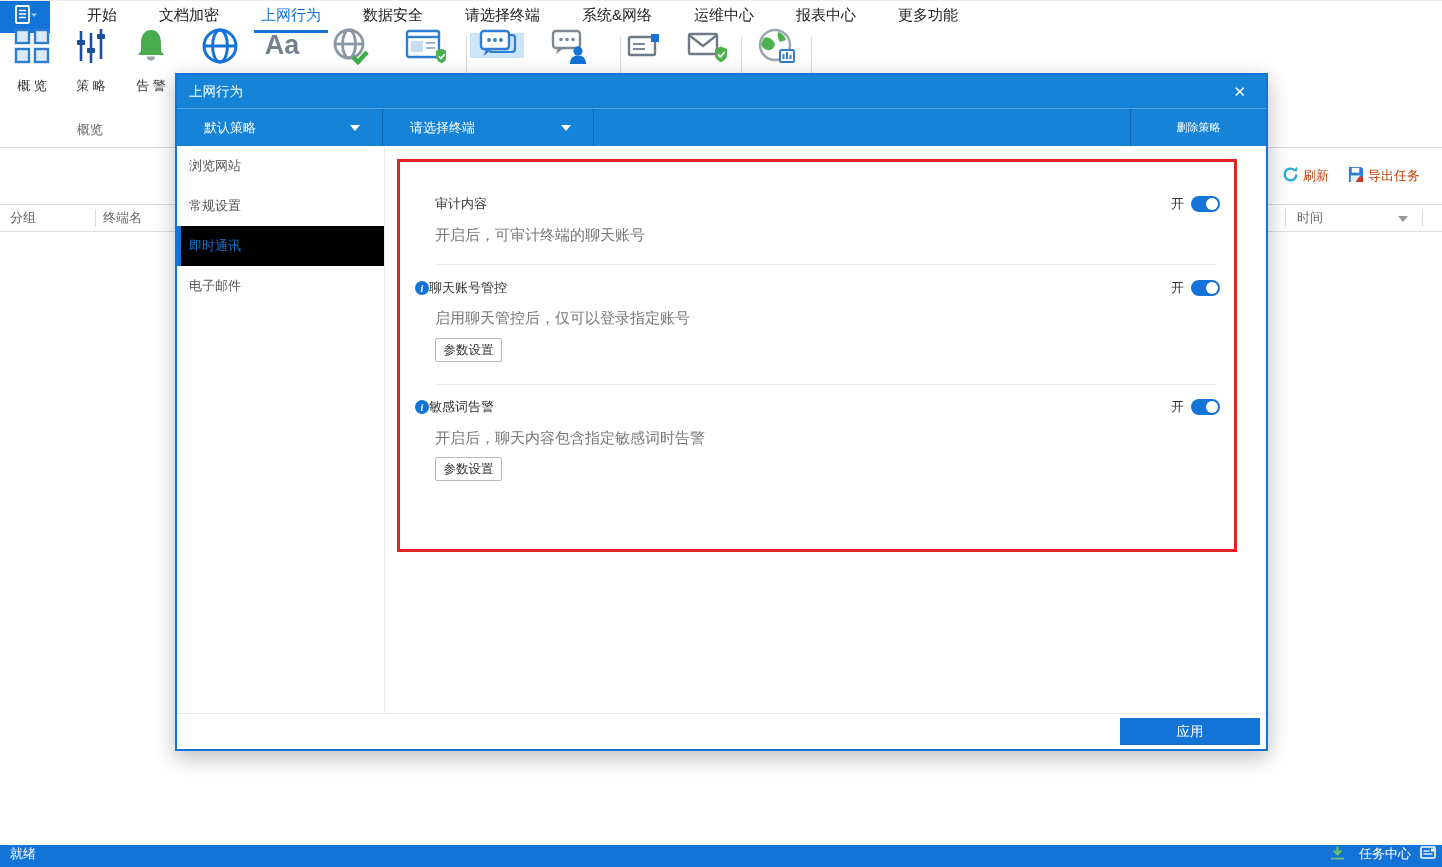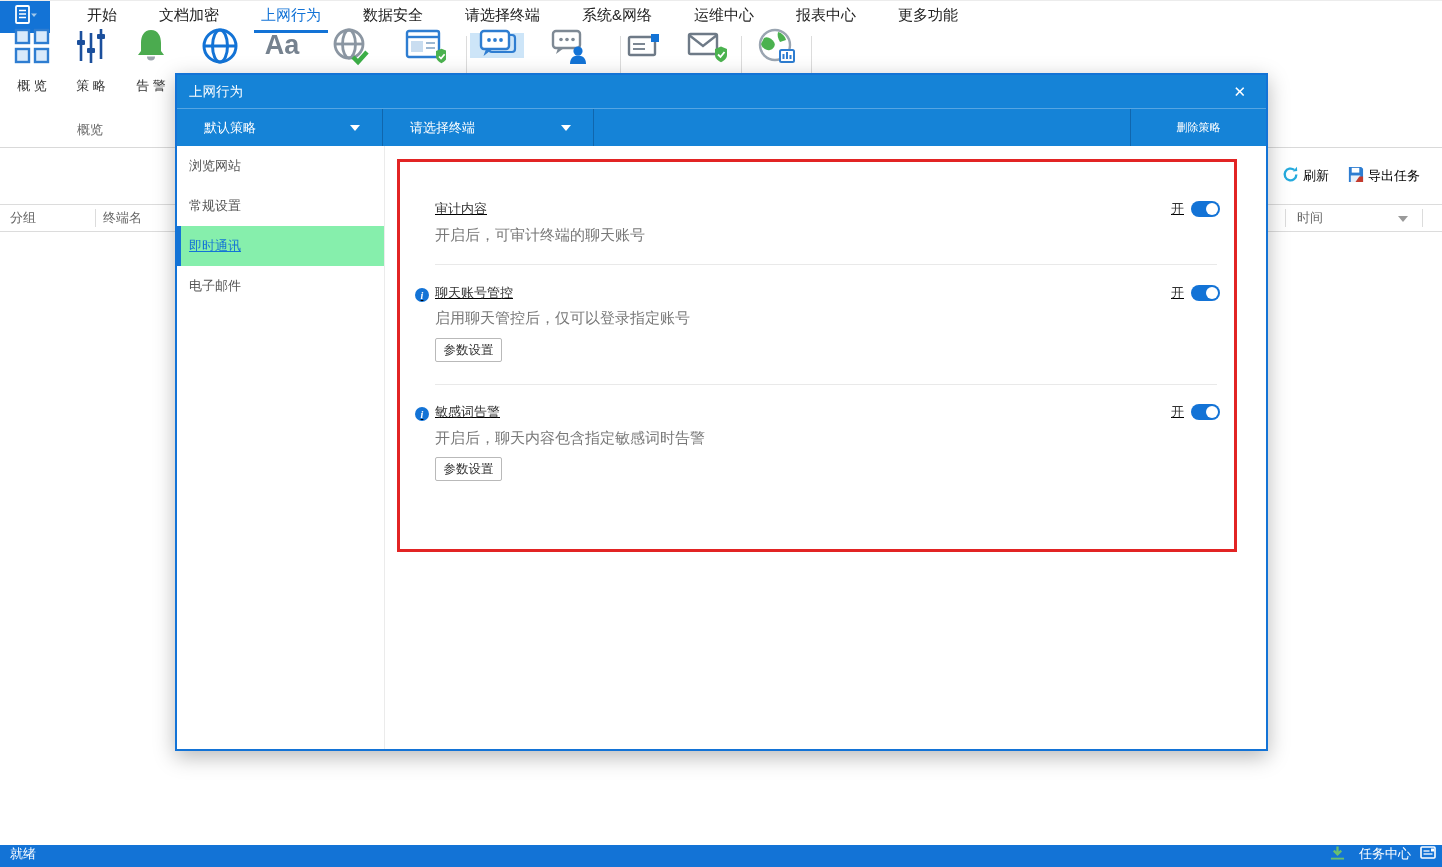--- a/index.html
+++ b/index.html
@@ -17,45 +17,45 @@
   
   .ribbon { position:absolute; left:0; top:33px; width:1442px; height:115px; background:#fff; border-bottom:1px solid #d9d9d9; }
   .ricon { position:absolute; top:0; width:54px; height:25px; display:flex; align-items:center; justify-content:center; cursor:pointer; }
   .ricon.selected { background:#cde5f8; }
   .rsep { position:absolute; top:3px; width:1px; height:62px; background:#dcdcdc; }
   .rlabel { position:absolute; top:44px; width:76px; text-align:center; font-size:13px; color:#333; }
   .rcaption { position:absolute; top:88px; width:120px; text-align:center; font-size:13px; color:#666; }
   .aa-glyph { font-size:27px; font-weight:bold; color:#76828f; line-height:1; }
 
   
-  .bg-toolbar { position:absolute; top:163px; right:22px; height:26px; display:flex; align-items:center; gap:18px; font-size:13px; color:#000000; }
+  .bg-toolbar { position:absolute; top:163px; right:22px; height:26px; display:flex; align-items:center; gap:18px; font-size:13px; color:#c2410c; }
   .bg-tool { display:flex; align-items:center; gap:4px; cursor:pointer; }
   .thead { position:absolute; left:0; top:204px; width:1442px; height:28px; border-top:1px solid #dcdcdc; border-bottom:1px solid #dcdcdc; font-size:13px; color:#666; }
   .thcell { position:absolute; top:0; height:26px; line-height:26px; }
   .thdiv { position:absolute; top:4px; width:1px; height:18px; background:#dcdcdc; }
   .filter-caret { display:inline-block; width:0; height:0; border-left:5px solid transparent; border-right:5px solid transparent; border-top:6px solid #9a9a9a; }
 
   
   .dialog { position:absolute; left:175px; top:73px; width:1093px; height:678px; background:#fff; border:2px solid #1373d6; box-shadow:0 6px 20px rgba(0,0,0,.28); z-index:10; display:flex; flex-direction:column; }
   .dlg-header { height:33px; background:#1583d7; color:#fff; display:flex; align-items:center; padding:0 12px; font-size:13.5px; flex:0 0 auto; }
   .dlg-close { margin-left:auto; font-size:15px; padding:0 8px; cursor:pointer; line-height:1; }
   .dlg-toolbar { height:38px; background:#1583d7; border-top:1px solid rgba(255,255,255,.28); display:flex; align-items:stretch; flex:0 0 auto; }
   .dd { display:flex; align-items:center; justify-content:space-between; padding:0 22px 0 27px; color:#fff; font-size:13px; border-right:1px solid rgba(10,60,110,.4); cursor:pointer; }
   .dd-policy { width:206px; }
   .dd-terminal { width:211px; }
   .dd-caret { width:0; height:0; border-left:5px solid transparent; border-right:5px solid transparent; border-top:6px solid #fff; }
   .dlg-tb-spacer { flex:1; }
   .btn-delete { width:136px; border-left:1px solid rgba(10,60,110,.4); display:flex; align-items:center; justify-content:center; color:#fff; font-size:11px; cursor:pointer; }
   .dlg-body { flex:1; display:flex; min-height:0; }
   .dlg-side { width:208px; border-right:1px solid #ebebeb; flex:0 0 auto; }
   .side-item { height:40px; line-height:40px; padding-left:8px; border-left:4px solid transparent; font-size:13px; color:#555; cursor:pointer; }
-  .side-item.active { background:#86efac; border-left-color:#1373d6; color:#1373d6;text-decoration:underline; }
+  .side-item.active { background:#000000; border-left-color:#1373d6; color:#1373d6; }
   .dlg-content { flex:1; position:relative; }
   .red-rect { position:absolute; left:12px; top:13px; width:840px; height:393px; border:3px solid #e22424; z-index:6; pointer-events:none; }
-  .srow { position:absolute; left:30px; right:46px; height:28px; display:flex; align-items:flex-end; gap:6px;text-decoration:underline; }
+  .srow { position:absolute; left:30px; right:46px; height:28px; display:flex; align-items:center; gap:0; }
   .srow.noicon { left:50px; }
   .stitle { font-size:13px; color:#333; }
   .info-badge { width:14px; height:14px; border-radius:50%; background:#1373d6; color:#fff; font-size:10px; font-style:italic; font-weight:bold; display:flex; align-items:center; justify-content:center; font-family:"Liberation Serif", serif; }
   .toggle-wrap { margin-left:auto; display:flex; align-items:center; gap:7px; cursor:pointer; }
   .toggle-state { font-size:13px; color:#333; }
   .toggle { position:relative; width:29px; height:16px; border-radius:8px; background:#1373d6; }
   .toggle .knob { position:absolute; right:2px; top:2px; width:12px; height:12px; border-radius:50%; background:#fff; }
   .sdesc { position:absolute; left:50px; font-size:15px; color:#787878; }
   .sdivider { position:absolute; left:50px; right:49px; height:1px; background:#e9e9e9; }
   .btn-param { position:absolute; left:50px; width:67px; height:24px; background:#fff; border:1px solid #b9b9b9; border-radius:2px; font-size:12.5px; color:#333; display:flex; align-items:center; justify-content:center; cursor:pointer; }
@@ -340,20 +340,23 @@
             <span class="toggle">
                 <span class="knob"></span>
               </span>
           </span>
         </div>
         <div class="sdesc" style="top:283px;">开启后，聊天内容包含指定敏感词时告警</div>
         <div class="btn-param" style="top:311px;">参数设置</div>
       </div>
     </div>
 
+    <div class="dlg-footer">
+      <div class="btn-apply">应用</div>
+    </div>
   </div>
 
   <div class="statusbar">
     <span>就绪</span>
     <div class="status-right">
       <div class="status-task">
         <span>
           <svg width="15" height="14" viewBox="0 0 16 14">
               <path d="M8 0 v7.5 M4 4.5 l4 4 l4 -4" stroke="#6abf6e" stroke-width="2.4" fill="none"></path>
               <line x1="1" y1="13" x2="15" y2="13" stroke="#6abf6e" stroke-width="2"></line>

